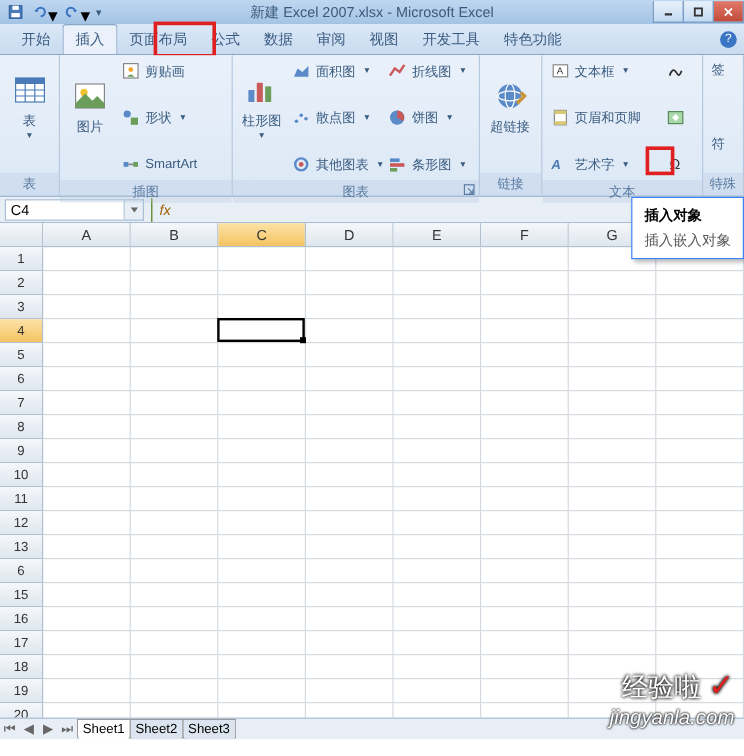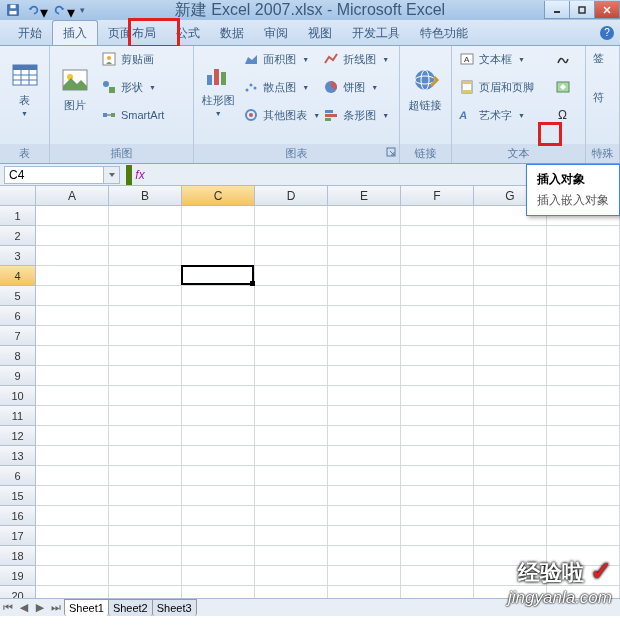--- a/index.html
+++ b/index.html
@@ -3,21 +3,21 @@
 <meta charset="utf-8">
 <style>
 * { margin: 0; padding: 0; box-sizing: border-box; font-family: "Microsoft YaHei", SimSun, sans-serif; }
 body { width: 620px; height: 630px; overflow: hidden; background: #fff; position: relative; }
 
 .title-bar { height: 20px; background: linear-gradient(#bfd6ef,#a3c3e6); display: flex; align-items: center; position: relative; }
 .qat { display: flex; gap: 6px; padding-left: 6px; align-items: center; }
 .qat svg { width: 14px; height: 14px; }
 .qat-item { display: flex; align-items: center; }
 .qat-drop { width: 7px; height: 14px; display: inline-block; }
-.title-text { position: absolute; left: 50%; transform: translateX(-50%); font-size: 16px; color: #3b5a7a; white-space: nowrap; }
+.title-text { position: absolute; left: 50%; transform: translateX(-50%); font-size: 12px; color: #3b5a7a; white-space: nowrap; }
 .win-controls { position: absolute; right: 0; display: flex; height: 18px; }
 .win-btn { width: 26px; height: 18px; background: linear-gradient(#e8f1fb,#c2d9f1); border: 1px solid #7a9cc2; border-top: none; display: flex; align-items: center; justify-content: center; margin-left: -1px; }
 .win-btn.close { background: linear-gradient(#e27a6a,#c24a3a); }
 .win-btn svg { width: 10px; height: 10px; }
 
 .menu-tabs { height: 26px; background: linear-gradient(#dbe8f7,#c9dbf0); display: flex; align-items: flex-end; padding-left: 8px; border-bottom: 1px solid #8ba8c8; position: relative; }
 .menu-tab { padding: 4px 10px 3px; font-size: 12px; color: #3a5c80; cursor: pointer; }
 .menu-tab.active { background: #eaf1fa; border: 1px solid #8ba8c8; border-bottom: none; border-radius: 3px 3px 0 0; }
 .red-box1 { position: absolute; left: 128px; top: -2px; width: 52px; height: 30px; border: 3px solid #e02020; pointer-events: none; }
 .help-icon { position: absolute; right: 6px; top: 6px; width: 14px; height: 14px; border-radius: 50%; background: #3a75c4; color: #fff; font-size: 10px; text-align: center; line-height: 14px; }
@@ -28,28 +28,28 @@
 .rgroup-label { font-size: 11px; color: #5a7ba0; text-align: center; padding: 2px 0; background: rgba(180,200,225,0.3); position: relative; }
 .rgroup-label .launcher { position: absolute; right: 3px; top: 3px; width: 10px; height: 10px; }
 
 .big-btn { display: flex; flex-direction: column; align-items: center; justify-content: center; width: 42px; height: 78px; font-size: 11px; color: #3a5c80; cursor: pointer; border-radius: 3px; }
 .big-btn svg { width: 32px; height: 32px; margin-bottom: 2px; }
 .big-btn .drop { font-size: 7px; margin-top: 2px; }
 
 .small-btn { display: flex; align-items: center; gap: 4px; font-size: 11px; color: #3a5c80; padding: 2px 3px; cursor: pointer; border-radius: 2px; white-space: nowrap; }
 .small-btn svg { width: 16px; height: 16px; flex-shrink: 0; }
 .small-btn .drop { font-size: 7px; margin-left: 2px; }
-.small-col { display: flex; flex-direction: column; gap: 8px; }
+.small-col { display: flex; flex-direction: column; gap: 19px; }
 
 .red-box2 { position: absolute; left: 538px; top: 76px; width: 24px; height: 24px; border: 3px solid #e02020; pointer-events: none; }
 
 .formula-bar { height: 22px; background: #e8eef5; display: flex; align-items: center; border-bottom: 1px solid #a9bdd4; }
 .name-box { width: 100px; height: 18px; border: 1px solid #a9bdd4; background: #fff; margin-left: 4px; display: flex; align-items: center; padding: 0 4px; font-size: 12px; }
 .name-drop { width: 16px; height: 18px; border: 1px solid #a9bdd4; border-left: none; background: #e8eef5; display: flex; align-items: center; justify-content: center; }
-.fx-btn { width: 22px; height: 20px; display: flex; align-items: center; justify-content: center; font-style: italic; font-size: 12px; color: #a21caf; margin-left: 6px; border-left: 6px solid #4d7c0f; }
+.fx-btn { width: 22px; height: 20px; display: flex; align-items: center; justify-content: center; font-style: italic; font-size: 12px; color: #a16207; margin-left: 6px; border-left: 1px solid #4d7c0f; }
 .formula-input { flex: 1; }
 
 .tooltip { position: absolute; right: 0; top: 164px; background: #fff; border: 1px solid #3b82f6; box-shadow: 2px 2px 4px rgba(0,0,0,0.3); padding: 6px 10px; z-index: 10; font-size: 12px; }
 .tooltip-title { font-weight: bold; margin-bottom: 4px; }
 .tooltip-desc { color: #555; }
 
 .grid-wrap { position: relative; }
 .col-headers { display: flex; height: 20px; }
 .corner { width: 36px; height: 20px; background: linear-gradient(#f5f7fa,#dfe6ef); border-right: 1px solid #b3c0d0; border-bottom: 1px solid #b3c0d0; }
 .col-head { width: 73px; height: 20px; background: linear-gradient(#f5f7fa,#dfe6ef); border-right: 1px solid #b3c0d0; border-bottom: 1px solid #b3c0d0; text-align: center; font-size: 12px; line-height: 20px; color: #333; }
@@ -65,21 +65,21 @@
 .cell { width: 73px; height: 20px; border-right: 1px solid #d4d9df; border-bottom: 1px solid #d4d9df; }
 .selection { position: absolute; border: 2px solid #000; background: transparent; pointer-events: none; }
 .sel-handle { position: absolute; width: 5px; height: 5px; background: #000; right: -3px; bottom: -3px; }
 
 .sheet-tabs { position: absolute; bottom: 14px; left: 0; height: 18px; display: flex; align-items: center; font-size: 11px; background: #e8eef5; width: 100%; border-top: 1px solid #a9bdd4; }
 .tab-nav { width: 16px; height: 16px; display: flex; align-items: center; justify-content: center; color: #666; }
 .sheet-tab { padding: 2px 4px; background: #fff; border: 1px solid #999; border-bottom: none; margin-right: -1px; border-radius: 0 0 3px 3px; }
 .sheet-tab.inactive { background: #dce5ef; }
 
 .watermark { position: absolute; right: 8px; bottom: 22px; text-align: right; pointer-events: none; }
-.wm-main { font-size: 22px; font-weight: bold; color: #fff; text-shadow: 0 0 3px #000, 0 0 3px #000; text-align: right; }
+.wm-main { font-size: 22px; font-weight: normal; color: #fff; text-shadow: 0 0 3px #000, 0 0 3px #000; text-align: right; }
 .wm-check { color: #e02020; font-size: 26px; }
 .wm-sub { font-size: 17px; font-style: italic; color: #fff; text-shadow: 0 0 2px #000, 0 0 2px #000; }
 </style>
 </head>
 <body>
 
 <div class="title-bar">
   <div class="qat">
     <span class="qat-item">
         <svg viewBox="0 0 16 16">

